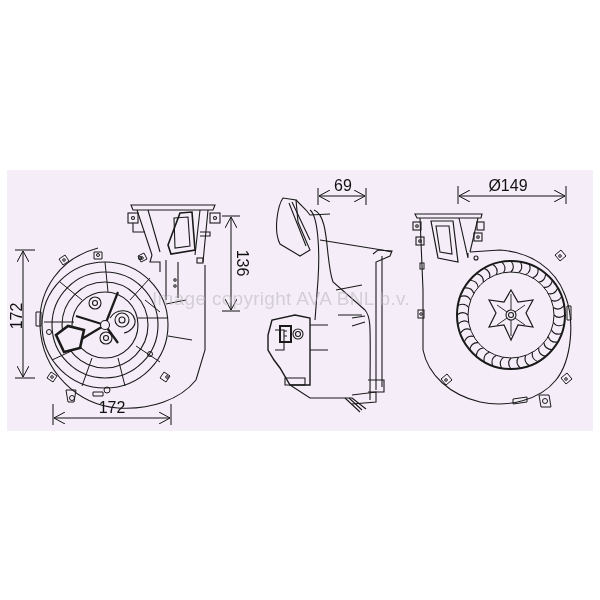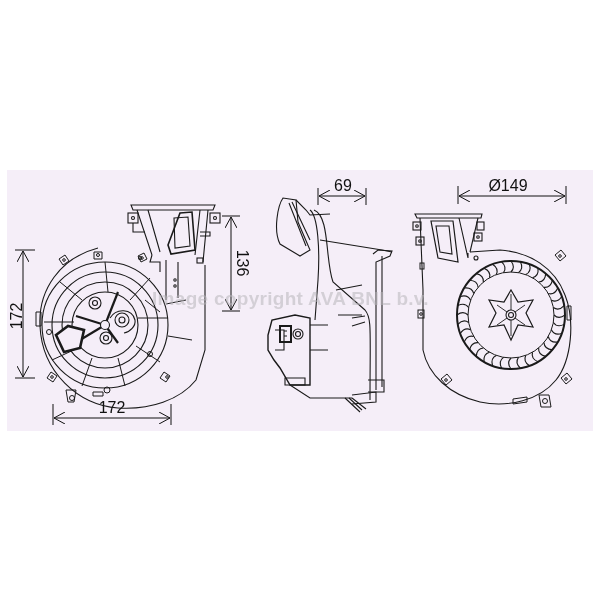--- a/index.html
+++ b/index.html
@@ -3,21 +3,21 @@
 <meta charset="utf-8">
 <style>
   html, body { margin: 0; padding: 0; background: #ffffff; }
   body { width: 600px; height: 600px; position: relative; overflow: hidden;
          font-family: "Liberation Sans", sans-serif; }
   .panel { position: absolute; left: 7px; top: 170px; width: 586px; height: 261px;
            background: #f5eef8; }
   svg.drawing { position: absolute; left: 0; top: 0; width: 600px; height: 600px; }
   .dim-text { font-family: "Liberation Sans", sans-serif; font-size: 16px; fill: #111; }
   .watermark { position: absolute; left: 152px; top: 288px; width: 320px;
-               font-family: "Liberation Sans", sans-serif; font-weight: bold;
+               font-family: "Liberation Sans", sans-serif; font-weight: normal;
                font-size: 19px; color: #b9b6bb; opacity: 0.55; white-space: nowrap;
                letter-spacing: 0.3px; }
 </style>
 </head>
 <body>
 
 <div class="panel"></div>
 
 <svg class="drawing" viewBox="0 0 600 600" xmlns="http://www.w3.org/2000/svg">
   <defs>

